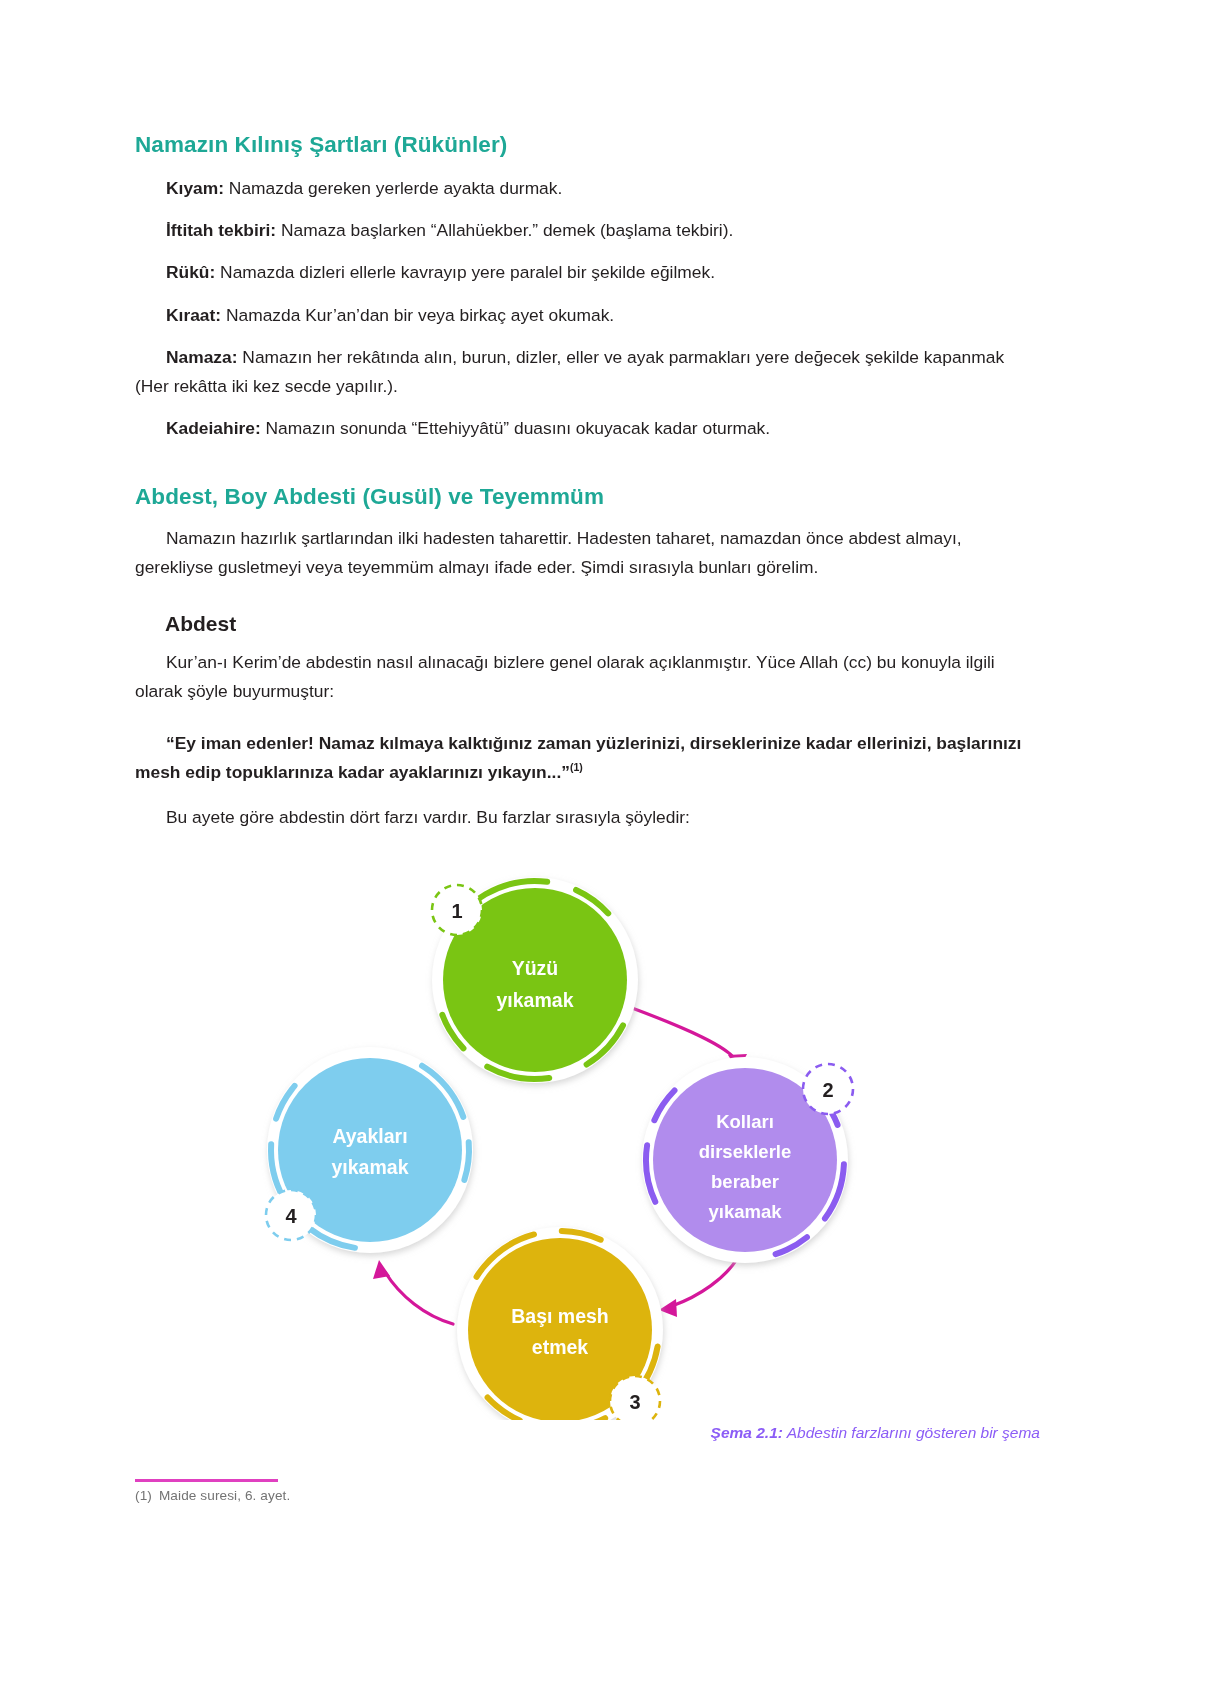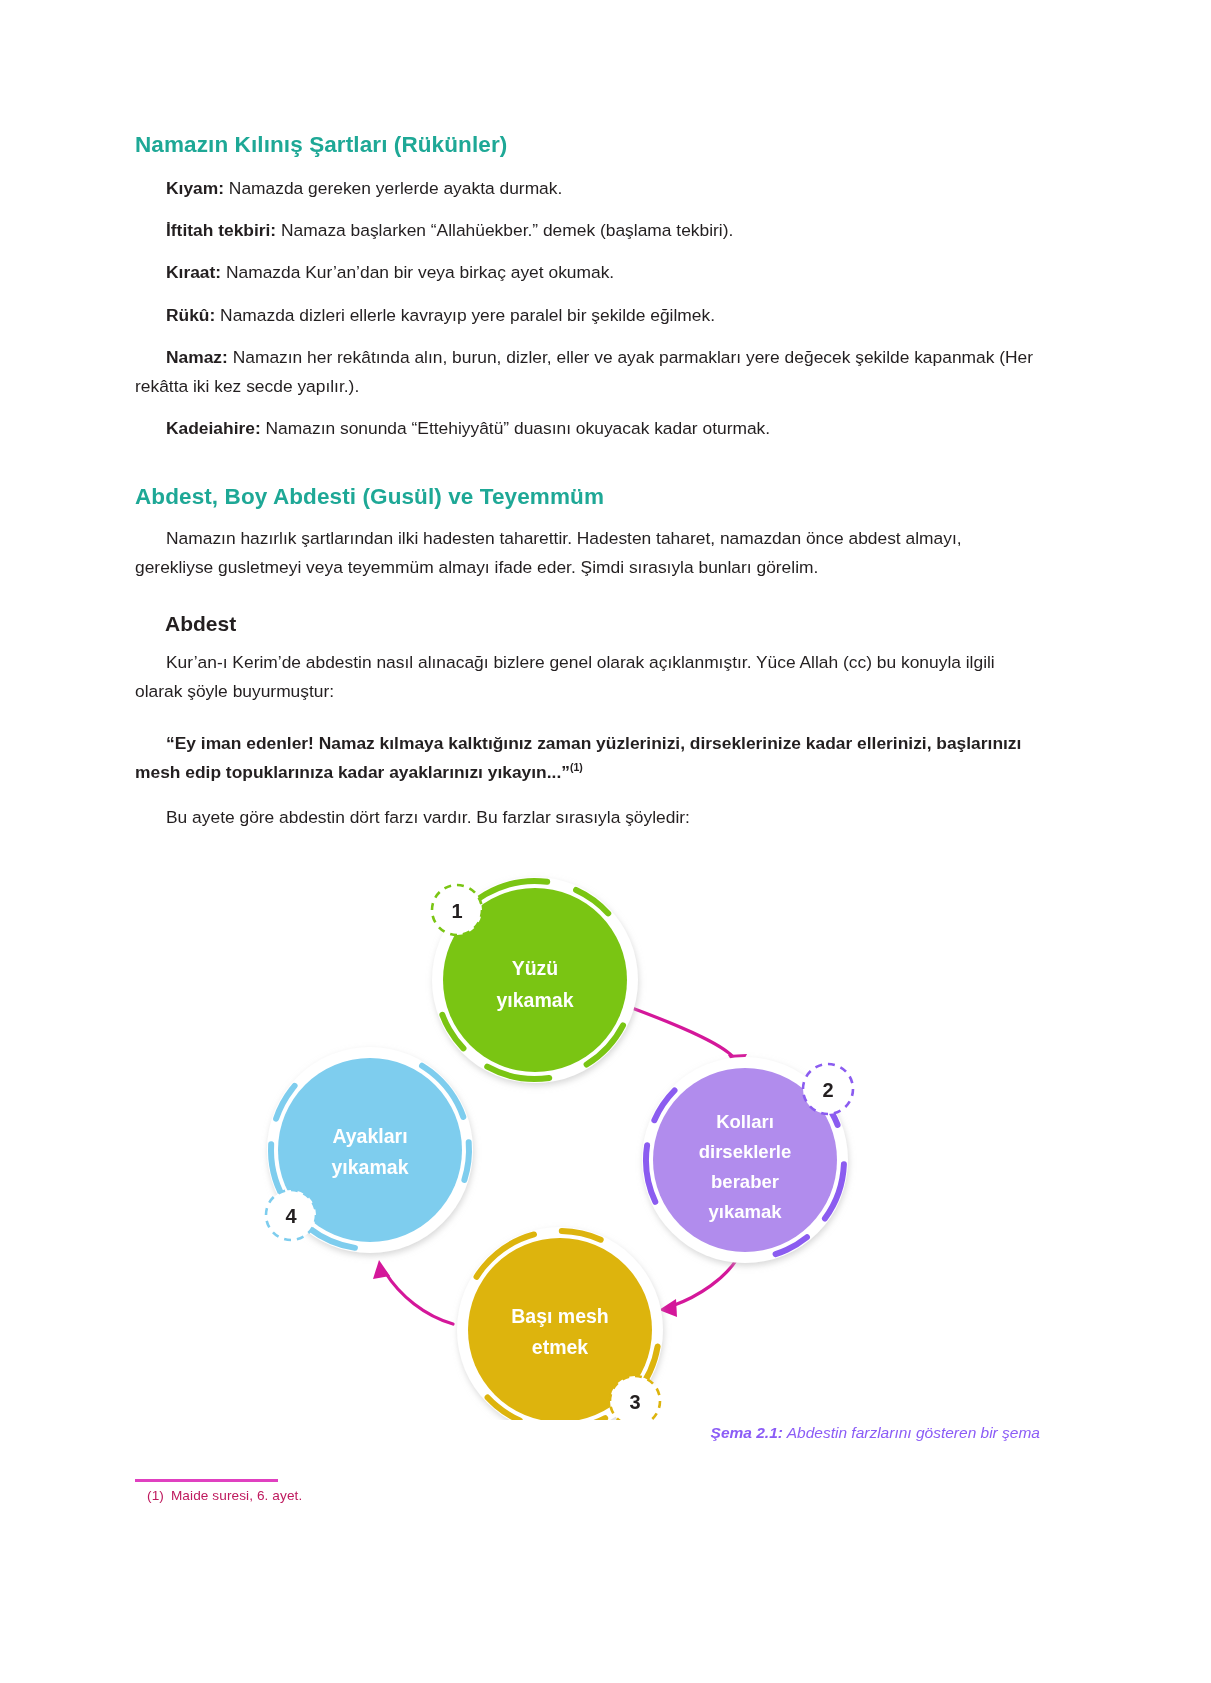--- a/index.html
+++ b/index.html
@@ -87,24 +87,24 @@
   .footnote-rule {
     position: absolute;
     left: 135px;
     top: 1479px;
     width: 143px;
     height: 3px;
     background: #e040c0;
   }
   .footnote {
     position: absolute;
-    left: 147px;
+    left: 135px;
     top: 1488px;
     font-size: 13.6px;
-    color: #be185d;
+    color: #737373;
     letter-spacing: 0.1px;
   }
   .footnote .num { margin-right: 7px; }
 
   .page-number {
     position: absolute;
     left: 0;
     top: 1533px;
     width: 1211px;
     text-align: center;
@@ -123,27 +123,27 @@
 
     <h2 class="section-heading">Namazın Kılınış Şartları (Rükünler)</h2>
 
     <p class="body">
       <span class="indent"></span><b>Kıyam:</b><span> Namazda gereken yerlerde ayakta durmak.</span>
     </p>
     <p class="body">
       <span class="indent"></span><b>İftitah tekbiri:</b><span> Namaza başlarken “Allahüekber.” demek (başlama tekbiri).</span>
     </p>
     <p class="body">
+      <span class="indent"></span><b>Rükû:</b><span> Namazda dizleri ellerle kavrayıp yere paralel bir şekilde eğilmek.</span>
+    </p>
+    <p class="body">
       <span class="indent"></span><b>Kıraat:</b><span> Namazda Kur’an’dan bir veya birkaç ayet okumak.</span>
     </p>
     <p class="body">
-      <span class="indent"></span><b>Rükû:</b><span> Namazda dizleri ellerle kavrayıp yere paralel bir şekilde eğilmek.</span>
-    </p>
-    <p class="body">
-      <span class="indent"></span><b>Namaz:</b><span> Namazın her rekâtında alın, burun, dizler, eller ve ayak parmakları yere değecek şekilde kapanmak (Her rekâtta iki kez secde yapılır.).</span>
+      <span class="indent"></span><b>Namaza:</b><span> Namazın her rekâtında alın, burun, dizler, eller ve ayak parmakları yere değecek şekilde kapanmak (Her rekâtta iki kez secde yapılır.).</span>
     </p>
     <p class="body">
       <span class="indent"></span><b>Kadeiahire:</b><span> Namazın sonunda “Ettehiyyâtü” duasını okuyacak kadar oturmak.</span>
     </p>
 
     <h2 class="section-heading second">Abdest, Boy Abdesti (Gusül) ve Teyemmüm</h2>
 
     <p class="body">
       <span class="indent"></span><span>Namazın hazırlık şartlarından ilki hadesten taharettir. Hadesten taharet, namazdan önce abdest almayı, gerekliyse gusletmeyi veya teyemmüm almayı ifade eder. Şimdi sırasıyla bunları görelim.</span>
     </p>

